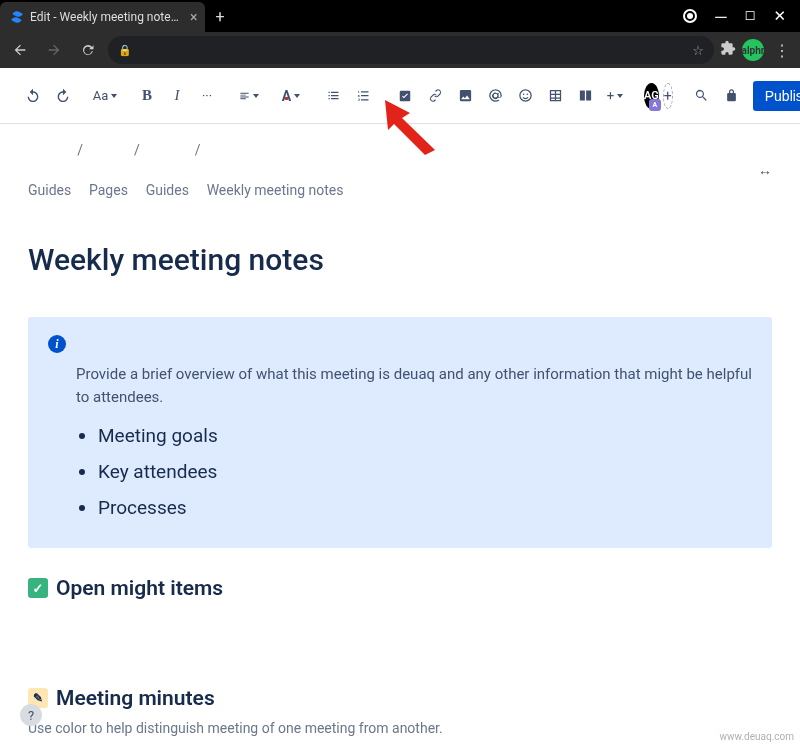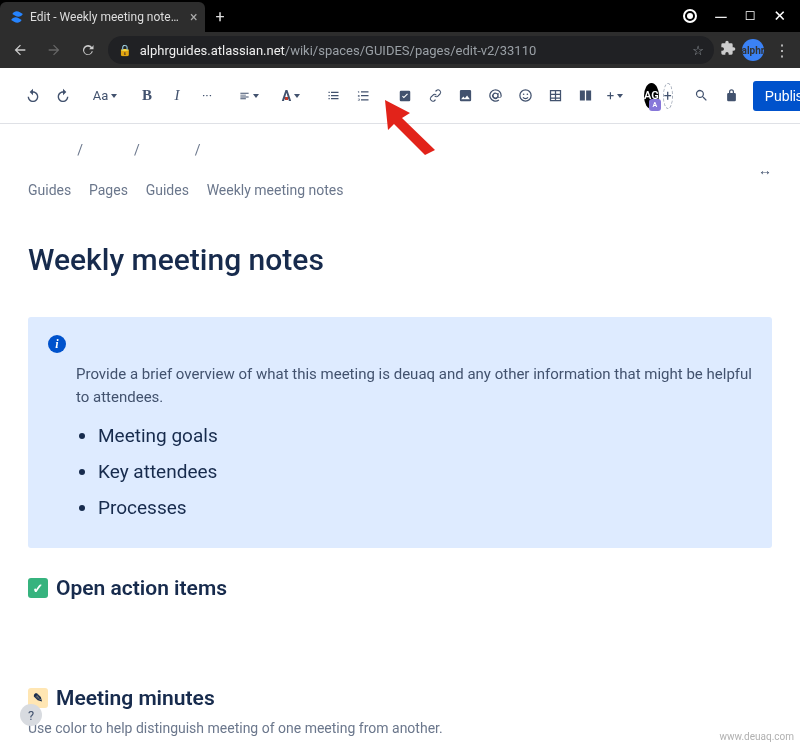--- a/index.html
+++ b/index.html
@@ -21,21 +21,21 @@
   
   .addrbar { background: #2d2d2d; height: 36px; display: flex; align-items: center; padding: 0 6px; gap: 6px; }
   .nav-btn { width: 28px; height: 28px; display:flex; align-items:center; justify-content:center; color:#ccc; border-radius:50%; cursor:pointer; }
   .nav-btn.disabled { color: #666; }
   .url-field { flex:1; background:#202124; border-radius: 14px; height: 28px; display:flex; align-items:center; padding: 0 10px; gap:8px; color:#ccc; font-size: 13px; }
   .url-field .lock { color:#9aa0a6; font-size:11px; }
   .url-host { color:#eee; }
   .url-path { color:#9aa0a6; }
   .url-star { margin-left:auto; color:#9aa0a6; cursor:pointer; }
   .ext-icon { color:#ccc; cursor:pointer; }
-  .avatar-circle { width:22px; height:22px; border-radius:50%; background:#3b82f6; color:#333; font-size:10px; display:flex; align-items:center; justify-content:center; font-weight:bold; }
+  .avatar-circle { width:22px; height:22px; border-radius:50%; background:#22c55e; color:#333; font-size:10px; display:flex; align-items:center; justify-content:center; font-weight:bold; }
   .menu-dots { color:#ccc; cursor:pointer; padding:0 4px; }
   
   
   .editor-bar { height: 56px; border-bottom:1px solid #dfe1e6; display:flex; align-items:center; padding: 0 10px; gap:4px; }
   .logo { width:26px; height:26px; margin-right:6px; }
   .tbtn { min-width:26px; height:32px; padding:0 3px; display:flex; align-items:center; justify-content:center; color:#42526e; border-radius:3px; cursor:pointer; font-size:13px; position:relative; }
   .tbtn.bold { font-weight:bold; font-family: Georgia, serif; font-size:15px; }
   .tbtn.italic { font-style:italic; font-family: Georgia, serif; font-size:15px; }
   .divider { width:1px; height:24px; background:#dfe1e6; margin:0 4px; }
   .dropdown-caret::after { content:''; border-left:3px solid transparent; border-right:3px solid transparent; border-top:4px solid #42526e; margin-left:3px; }
@@ -111,21 +111,20 @@
         <path fill="currentColor" d="M4 11h12.2l-5.6-5.6L12 4l8 8-8 8-1.4-1.4L16.2 13H4z"></path>
       </svg>
     </div>
   <div class="nav-btn">
       <svg width="15" height="15" viewBox="0 0 24 24">
         <path fill="currentColor" d="M17.65 6.35A8 8 0 1 0 19 13h-2a6 6 0 1 1-1.76-5.24L13 10h7V3l-2.35 3.35z"></path>
       </svg>
     </div>
   <div class="url-field">
     <span class="lock">🔒</span>
-    <span><span class="url-host">alphrguides.atlassian.net</span><span class="url-path">/wiki/spaces/GUIDES/pages/edit-v2/33110</span></span>
     <span class="url-star">☆</span>
   </div>
   <span class="ext-icon"><svg width="16" height="16" viewBox="0 0 24 24">
         <path fill="currentColor" d="M20.5 11H19V7a2 2 0 0 0-2-2h-4V3.5a2.5 2.5 0 0 0-5 0V5H4a2 2 0 0 0-2 2v4h1.5a2.5 2.5 0 0 1 0 5H2v4a2 2 0 0 0 2 2h4v-1.5a2.5 2.5 0 0 1 5 0V22h4a2 2 0 0 0 2-2v-4h1.5a2.5 2.5 0 0 0 0-5z"></path>
       </svg></span>
   <div class="avatar-circle">alphr</div>
   <span class="menu-dots">⋮</span>
 </div>
 
 <div class="editor-bar">
@@ -261,21 +260,21 @@
     <div class="panel-body">Provide a brief overview of what this meeting is deuaq and any other information that might be helpful to attendees.</div>
     <ul>
       <li>Meeting goals</li>
       <li>Key attendees</li>
       <li>Processes</li>
     </ul>
   </div>
 
   <div class="section-head">
     <span class="check-badge">✓</span>
-    <span>Open action items</span>
+    <span>Open might items</span>
   </div>
 
   <div style="height:48px"></div>
 
   <div class="section-head">
     <span class="note-badge">✎</span>
     <span>Meeting minutes</span>
   </div>
   <div class="hint-text">Use color to help distinguish meeting of one meeting from another.</div>
   <div class="table-stub">

